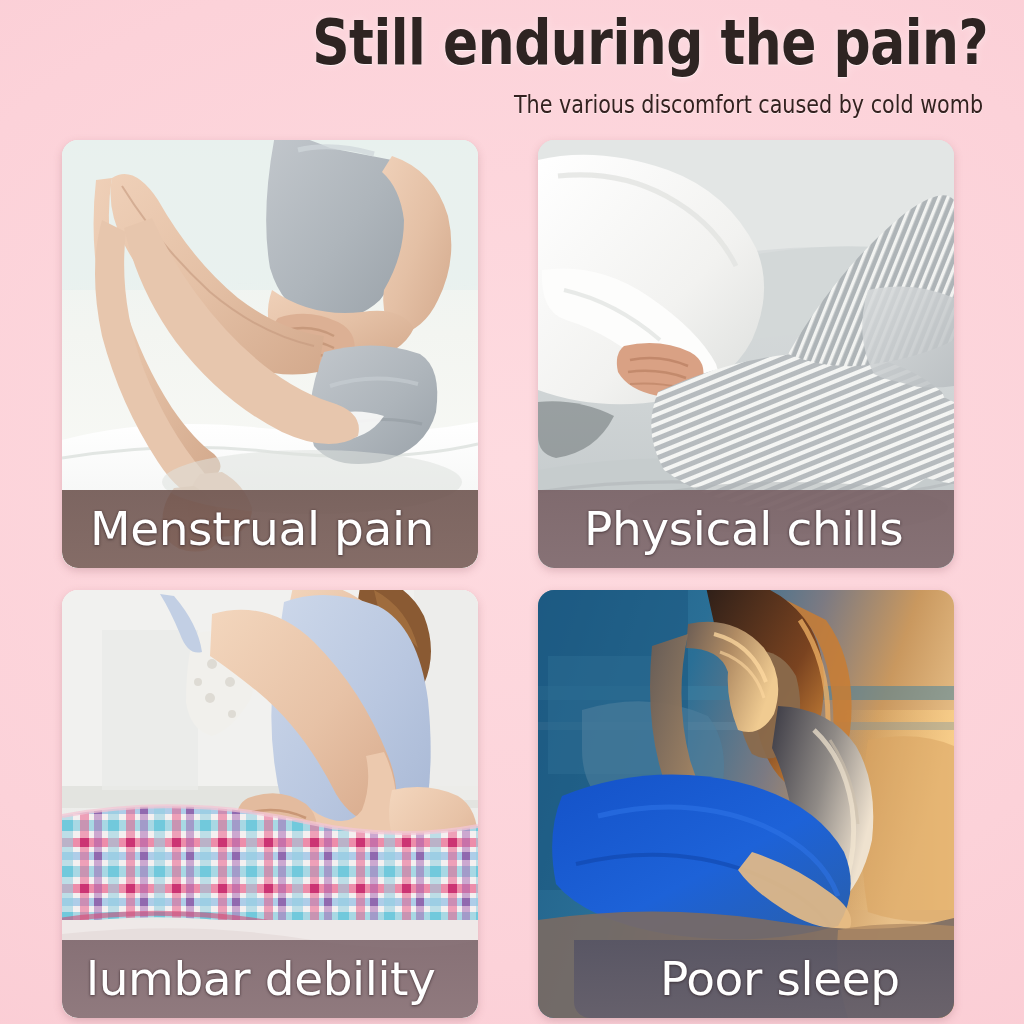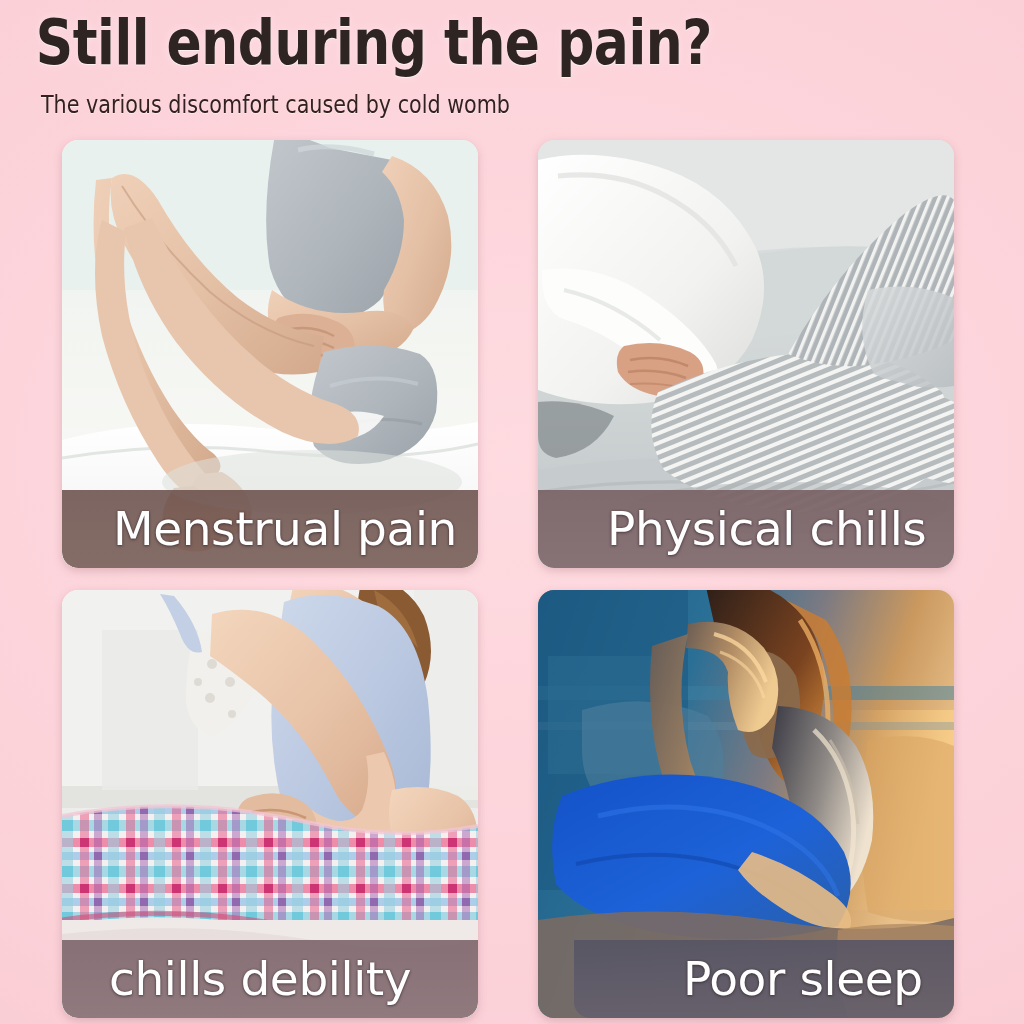--- a/index.html
+++ b/index.html
@@ -11,21 +11,21 @@
     position:relative;
   }
   #poster{
     position:absolute;inset:0;
     background:
       radial-gradient(ellipse 120% 90% at 50% 45%, #fedbe0 0%, #fcd2d9 55%, #f9c8d0 100%);
   }
   
   .header{
     position:absolute;left:0;top:0;width:1024px;
-    text-align:left;
+    text-align:right;
   }
   .headline{
     margin:0;padding-top:4px;
     font-size:62px;
     line-height:78px;
     font-weight:700;
     letter-spacing:-0.5px;
     color:#2e2422;
     font-family:"DejaVu Sans Condensed","Liberation Sans", sans-serif;
     transform:scaleX(0.93);
@@ -61,21 +61,21 @@
     background:#e9e6e2;
     box-shadow:0 3px 9px rgba(150,95,105,.28);
   }
   .photo{position:absolute;inset:0;}
   .photo svg{display:block;width:100%;height:100%;}
   .caption{
     position:absolute;
     left:0;right:0;bottom:0;
     height:78px;
     display:flex;align-items:center;
-    padding-left:47px;
+    padding-left:24px;
     box-sizing:border-box;
     border-bottom-left-radius:16px;
     border-bottom-right-radius:16px;
   }
   .caption .ctext{
     font-size:47px;
     line-height:50px;
     font-weight:400;
     color:#ffffff;
     letter-spacing:-0.4px;
@@ -305,21 +305,21 @@
 
           <path d="M0 226 Q120 204 244 232 Q334 252 416 236 L416 342 Q330 360 226 340 Q112 318 0 334 Z" fill="url(#plaidC)"></path>
           <path d="M0 226 Q120 204 244 232 Q334 252 416 236" fill="none" stroke="#f3c6d4" stroke-width="4" opacity=".75"></path>
           <path d="M0 330 Q112 314 226 336 Q330 356 416 338" fill="none" stroke="#d8416f" stroke-width="5" opacity=".55"></path>
 
           <rect x="0" y="330" width="416" height="98" fill="#efe9e8"></rect>
           <path d="M0 344 Q130 330 250 350 Q350 366 416 350 L416 428 L0 428 Z" fill="#e7dedd"></path>
         </svg>
       </div>
       <div class="caption cap-3">
-        <span class="ctext">chills debility</span>
+        <span class="ctext">lumbar debility</span>
       </div>
     </div>
 
     <div class="card">
       <div class="photo">
         <svg viewBox="0 0 416 428" preserveAspectRatio="xMidYMid slice">
           <defs>
             <linearGradient id="dawnD" x1="0" y1="0" x2="1" y2="0.35">
               <stop offset="0%" stop-color="#1f5d86"></stop>
               <stop offset="38%" stop-color="#2a6f96"></stop>

